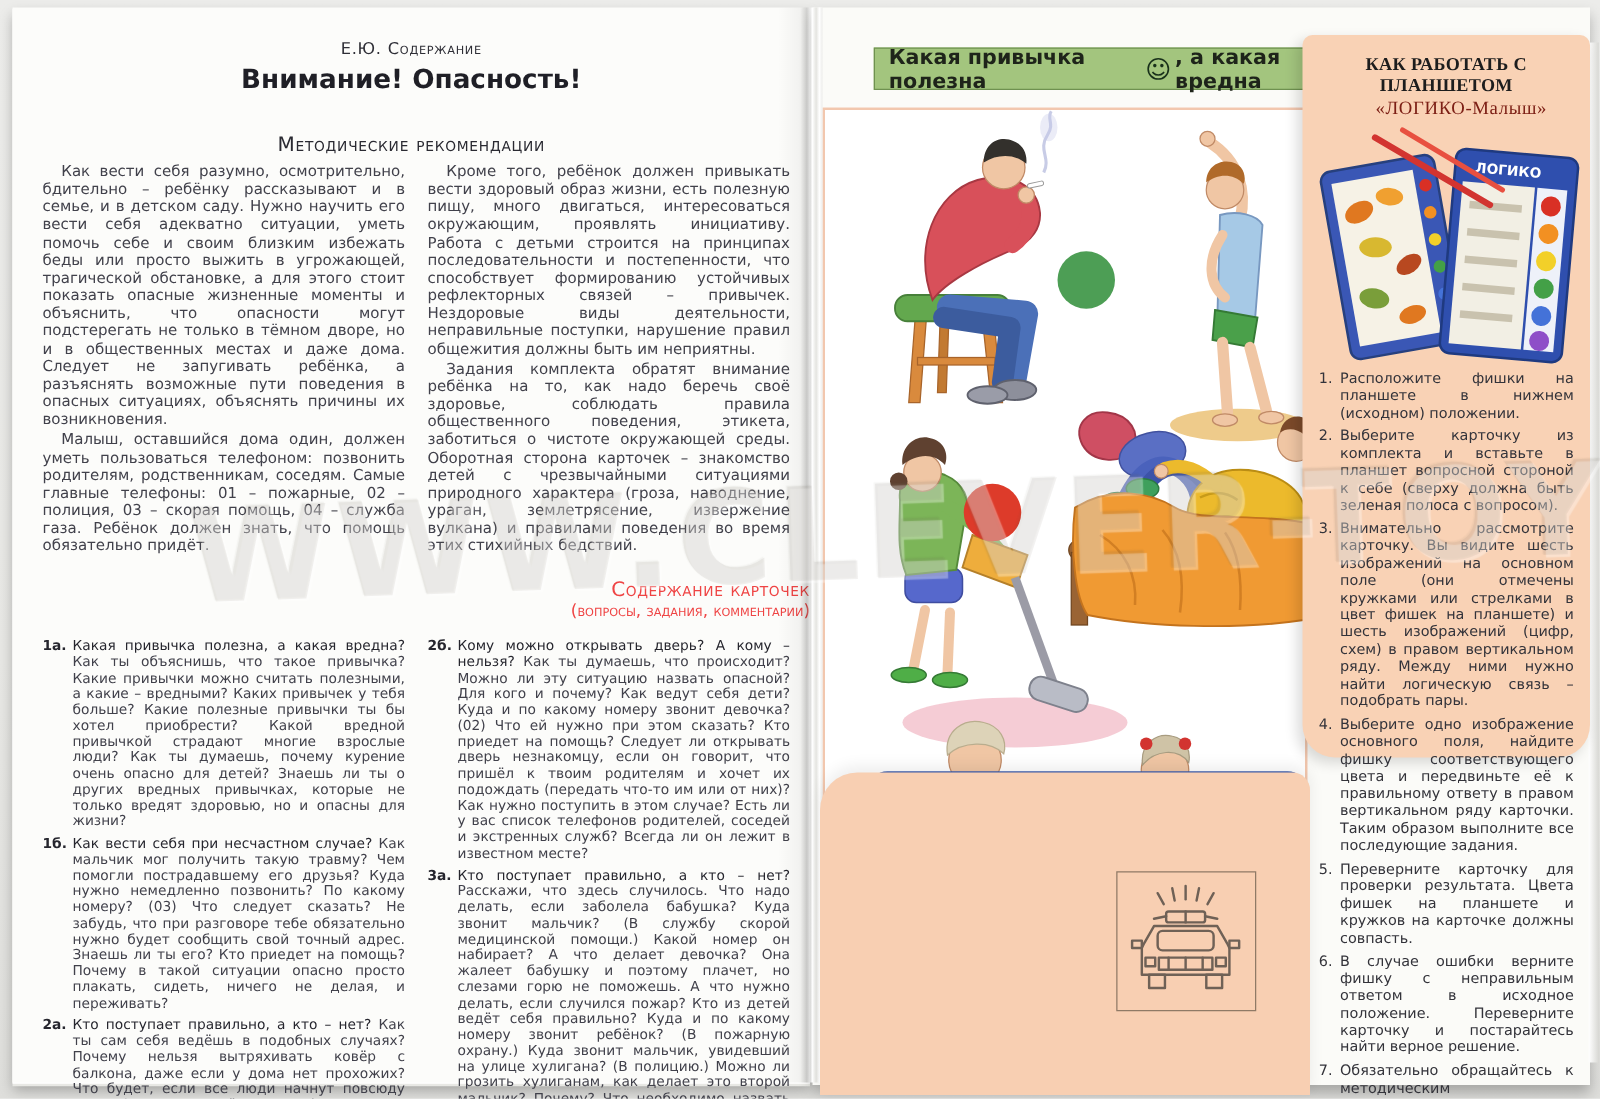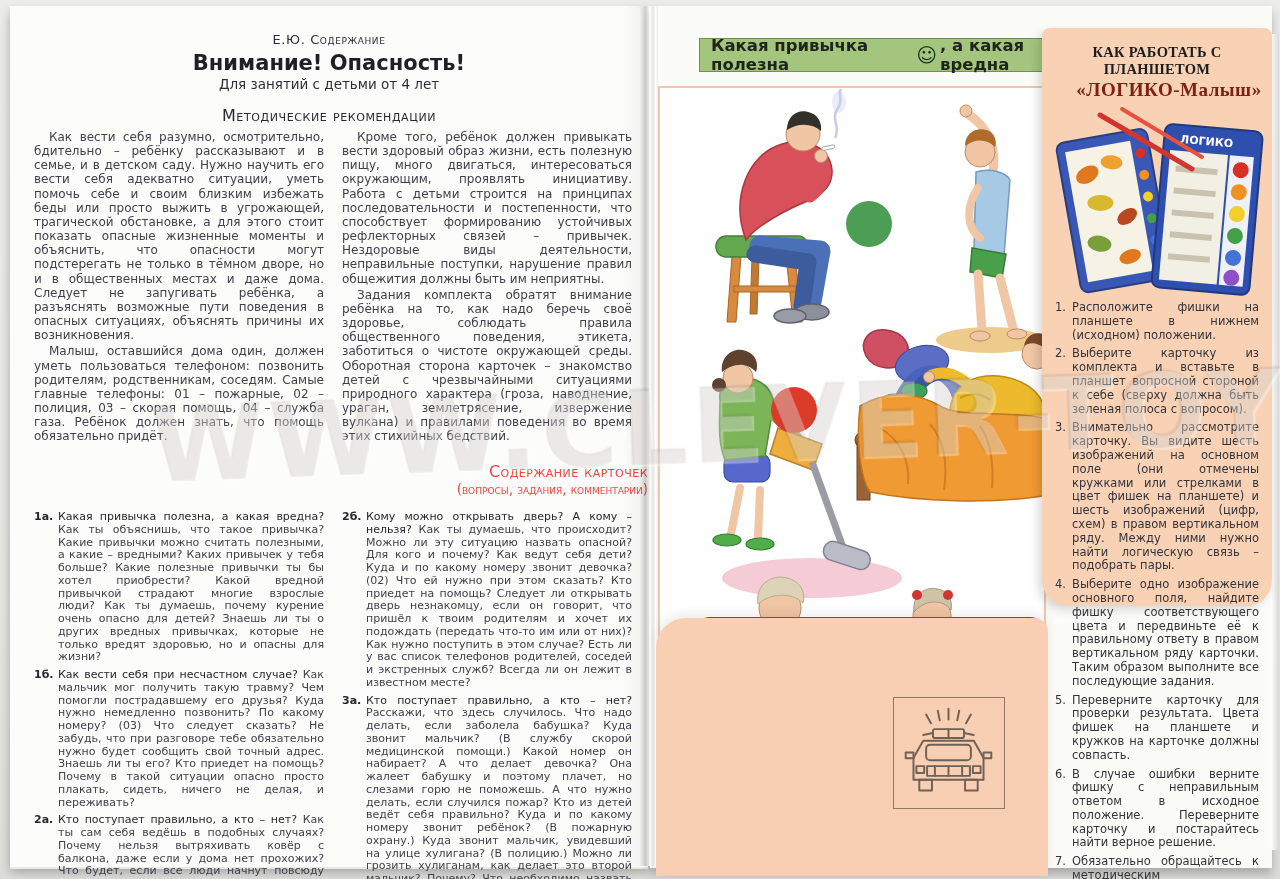--- a/index.html
+++ b/index.html
@@ -47,42 +47,41 @@
   .peach-card{position:absolute;left:656px;top:618px;width:392px;height:258px;background:#f8cfb2;
     border-radius:30px 14px 0 0;z-index:6;box-shadow:0 -5px 12px rgba(0,0,0,.07);}
   .police-box{position:absolute;left:237px;top:79px;width:112px;height:112px;
     border:1.5px solid #8f7a66;box-sizing:border-box;}
 
   
   .bookmark{position:absolute;left:1042px;top:28px;width:230px;height:578px;background:#f9d2b5;
     border-radius:8px 8px 26px 26px;z-index:7;box-shadow:-4px 4px 10px rgba(0,0,0,.14);}
   .bm-title{padding-top:16px;text-align:center;font-family:"Liberation Serif",serif;}
   .bm-t1{font-size:14.5px;font-weight:bold;color:#1d1d1d;letter-spacing:.3px;}
-  .bm-t2{font-size:19px;font-weight:bold;color:#7d2016;margin-top:1px;letter-spacing:.5px;padding-left:24px;}
+  .bm-t2{font-size:15px;font-weight:normal;color:#7d2016;margin-top:1px;letter-spacing:.5px;padding-left:24px;}
   .bm-tablets{height:196px;position:relative;}
   .bm-steps{padding:4px 13px 0 13px;}
   .step{display:flex;margin-bottom:5px;font-size:11.5px;line-height:1.2;color:#33333a;}
   .step-num{flex:0 0 17px;}
   .step-text{flex:1;text-align:justify;}
 
   
   .watermark{position:absolute;left:150px;top:360px;z-index:9;pointer-events:none;white-space:nowrap;
     font-size:104px;font-weight:bold;letter-spacing:4px;color:rgba(120,110,100,.09);
     transform:rotate(-2deg);text-shadow:2px 2px 1px rgba(255,255,255,.35),-1px -1px 1px rgba(90,80,70,.06);}
 </style>
 </head>
 <body>
 
 <div class="photo">
 
   <div class="page-left">
     <div class="lp-head">
       <div class="lp-author">Е.Ю. Содержание</div>
       <div class="lp-title">Внимание! Опасность!</div>
-      <div class="lp-subtitle">Для занятий с детьми от 4 лет</div>
     </div>
     <div class="lp-method-h">Методические рекомендации</div>
 
     <div class="lp-cols">
       <div class="lp-col">
         <p>Как вести себя разумно, осмотрительно, бдительно – ребёнку рассказывают и в семье, и в детском саду. Нужно научить его вести себя адекватно ситуации, уметь помочь себе и своим близким избежать беды или просто выжить в угрожающей, трагической обстановке, а для этого стоит показать опасные жизненные моменты и объяснить, что опасности могут подстерегать не только в тёмном дворе, но и в общественных местах и даже дома. Следует не запугивать ребёнка, а разъяснять возможные пути поведения в опасных ситуациях, объяснять причины их возникновения.</p>
         <p>Малыш, оставшийся дома один, должен уметь пользоваться телефоном: позвонить родителям, родственникам, соседям. Самые главные телефоны: 01 – пожарные, 02 – полиция, 03 – скорая помощь, 04 – служба газа. Ребёнок должен знать, что помощь обязательно придёт.</p>
       </div>
       <div class="lp-col">
         <p>Кроме того, ребёнок должен привыкать вести здоровый образ жизни, есть полезную пищу, много двигаться, интересоваться окружающим, проявлять инициативу. Работа с детьми строится на принципах последовательности и постепенности, что способствует формированию устойчивых рефлекторных связей – привычек. Нездоровые виды деятельности, неправильные поступки, нарушение правил общежития должны быть им неприятны.</p>

